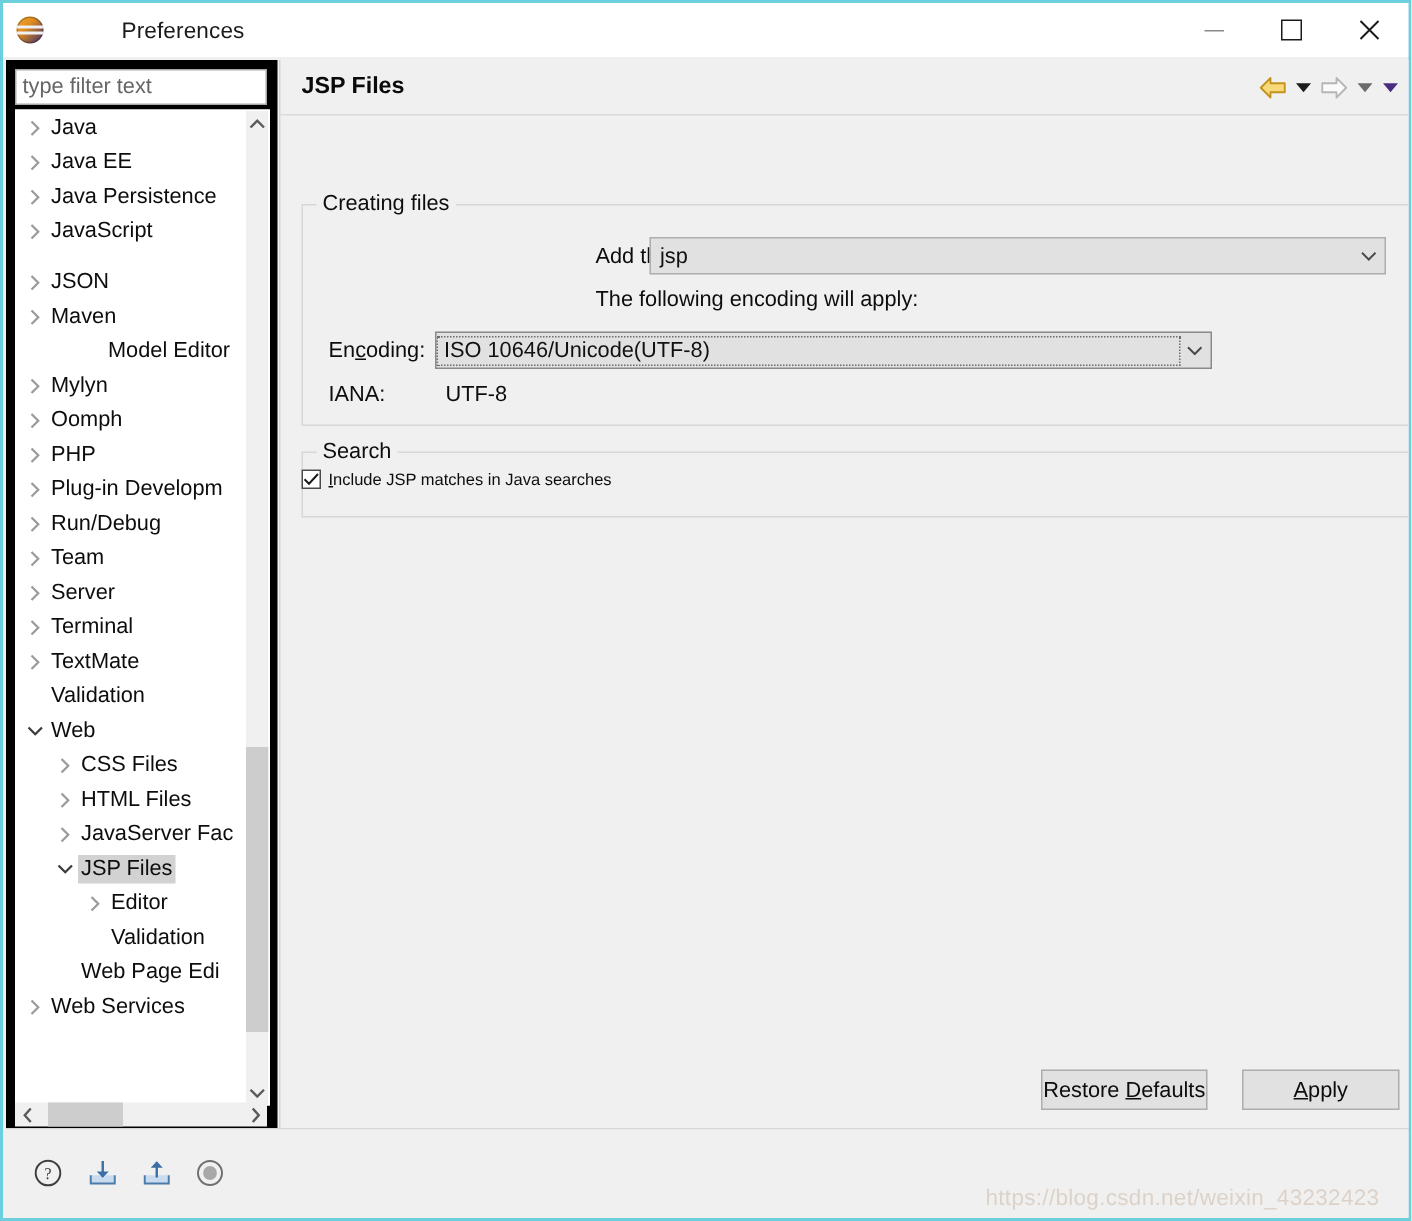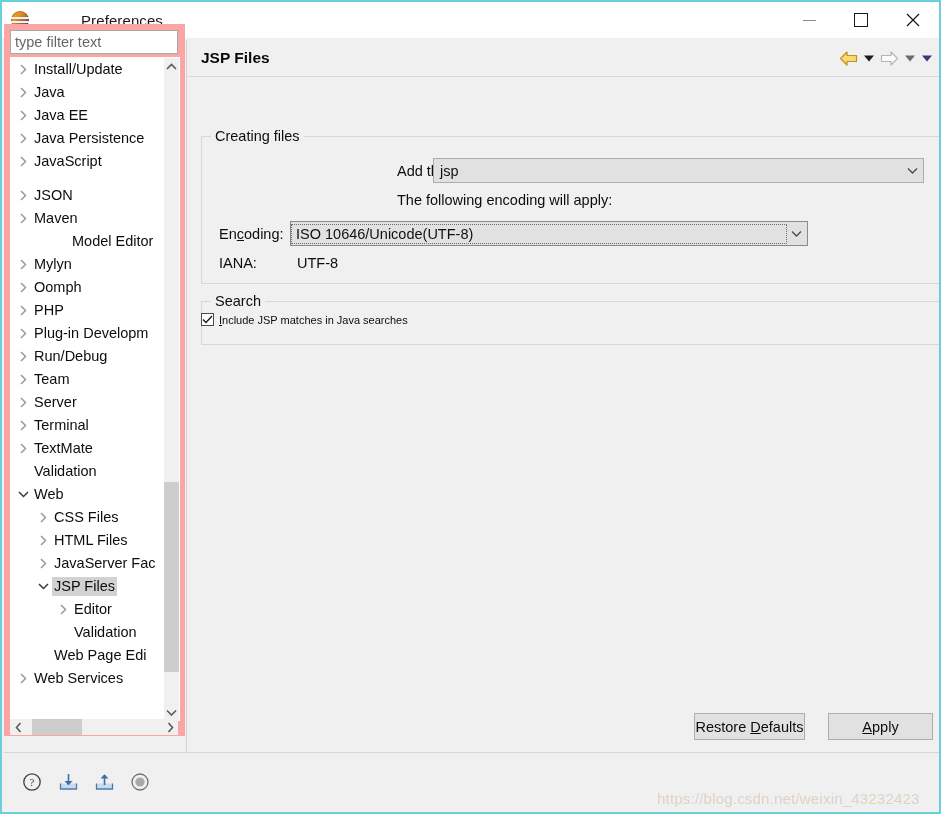--- a/index.html
+++ b/index.html
@@ -78,24 +78,24 @@
   .win-max {
     width: 12px; height: 12px;
     border: 1.4px solid #1a1a1a;
     display: block;
   }
   .win-close svg { display: block; }
 
   
   .left-pane {
     position: absolute;
-    left: 2px; top: 22px;
+    left: 2px; top: 38px;
     width: 181px;
     height: 712px;
-    background: #fca5a5;
+    background: #000000;
   }
   .filter-wrap {
     position: absolute;
     left: 6px; top: 6px;
     width: 168px;
     height: 24px;
   }
   .filter-input {
     width: 100%;
     height: 100%;
@@ -410,28 +410,20 @@
   </div>
 
   <div class="left-pane">
 
     <div class="filter-wrap">
       <input class="filter-input" type="text" placeholder="type filter text" style="">
     </div>
 
     <div class="tree-frame">
       <div class="tree-list" id="tree-list">
-          <div class="tree-row" style="padding-left: 4px;">
-            <span class="tw">
-              <svg width="9" height="11" viewBox="0 0 9 11">
-                <path d="M2 1 L6.5 5.5 L2 10" stroke="currentColor" stroke-width="1.5" fill="none"></path>
-              </svg>
-            </span>
-            <span class="tree-label">Install/Update</span>
-          </div>
           <div class="tree-row" style="padding-left: 4px;">
             <span class="tw">
               <svg width="9" height="11" viewBox="0 0 9 11">
                 <path d="M2 1 L6.5 5.5 L2 10" stroke="currentColor" stroke-width="1.5" fill="none"></path>
               </svg>
             </span>
             <span class="tree-label">Java</span>
           </div>
           <div class="tree-row" style="padding-left: 4px;">
             <span class="tw">

